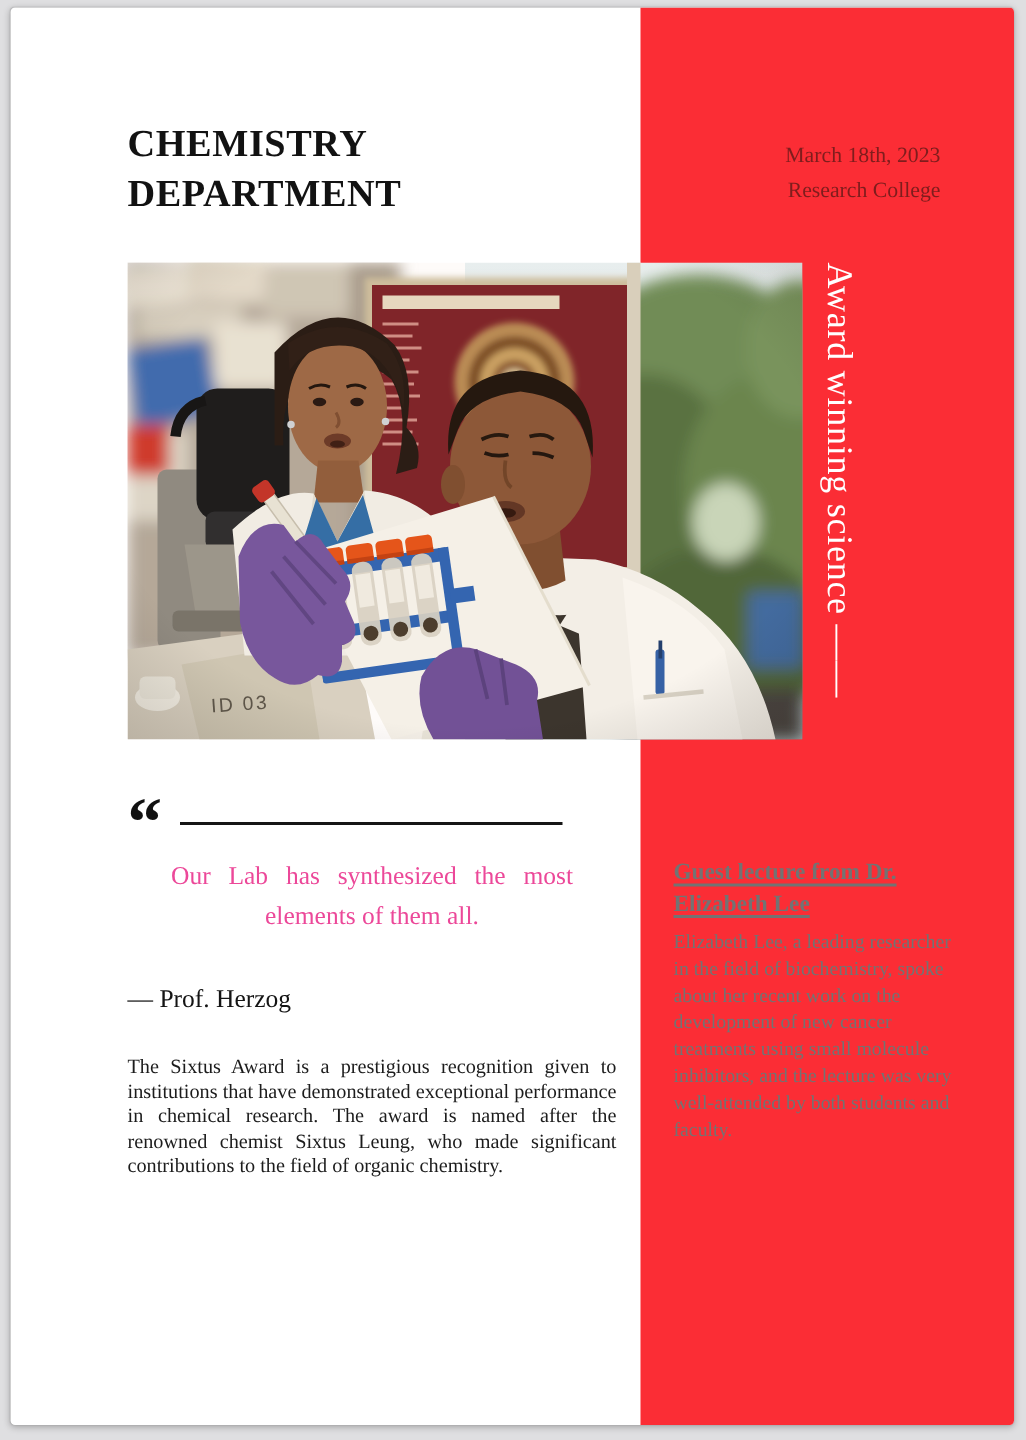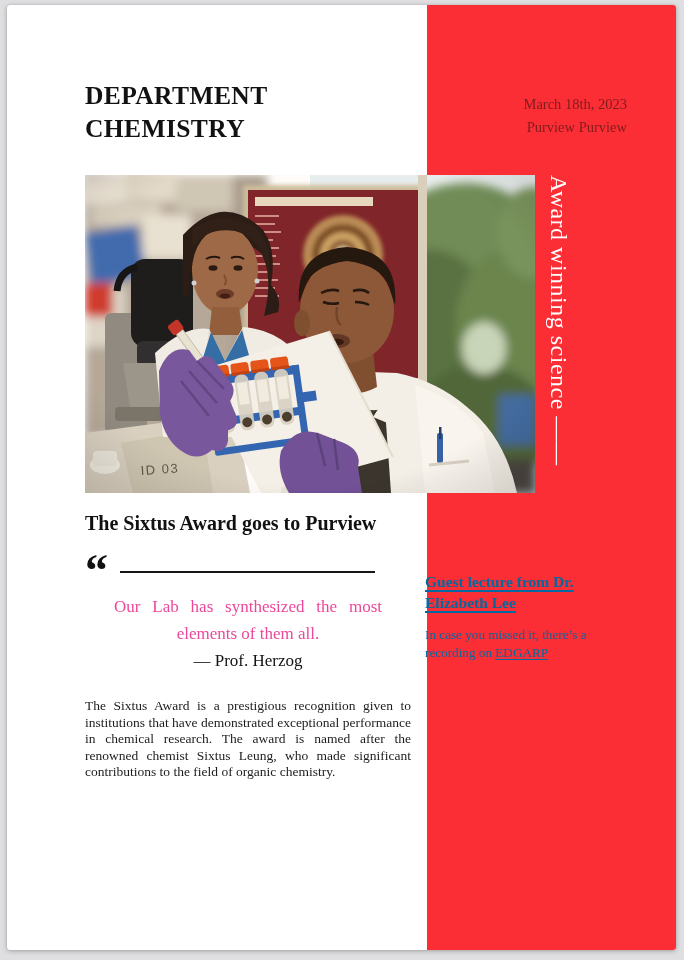--- a/index.html
+++ b/index.html
@@ -34,45 +34,45 @@
   .article { position:absolute; left:78px; top:507px; width:326px; color:#1c1c1c; }
   .article h2 { font-size:20px; font-weight:bold; color:#111; line-height:1.15; margin-bottom:13px; }
   .article p.body { font-size:13.5px; line-height:16.5px; text-align:justify; }
 
   .quote { margin-top:21px; margin-bottom:24px; }
   .quote-head { display:flex; align-items:flex-start; }
   .qmark { font-size:46px; font-weight:bold; line-height:30px; height:30px; color:#111; }
   .qline { flex:1; border-top:2px solid #161616; margin:15px 36px 0 12px; }
   .qtext { width:268px; margin:7px auto 0; font-size:17px; line-height:27px;
     text-align:justify; text-align-last:center; color:#ec4899; }
-  .qattr { text-align:center; font-size:17px; line-height:27px; color:#141414; }
-
-  .side-article { position:absolute; left:418px; top:566px; width:190px; color:#0369a1; }
+  .qattr { text-align:left; font-size:17px; line-height:27px; color:#141414;margin-top:28px; }
+
+  .side-article { position:absolute; left:442px; top:566px; width:190px; color:#737373; }
   .side-article h3 { font-size:15.5px; font-weight:bold; line-height:21px; margin-bottom:6px; }
   .side-article h3 .head-link { text-decoration:underline; text-decoration-thickness:1.5px; text-underline-offset:3px; }
   .side-article p { font-size:13.2px; line-height:17.8px; }
   .side-article p.followup { margin-top:13px; }
   .edgarp-link { text-decoration:underline; text-underline-offset:2px; cursor:pointer; }
 </style>
 </head>
 <body>
 
 <div class="canvas">
   <div class="page">
 
     <div class="red-panel"></div>
 
     <h1 class="masthead">
+      <span>CHEMISTRY</span>
       <span>DEPARTMENT</span>
-      <span>CHEMISTRY</span>
     </h1>
 
     <div class="dateline">
       <span>March 18th, 2023</span>
-      <span>Purview Purview</span>
+      <span>Research College</span>
     </div>
 
     <div class="banner-vertical">Award winning science ——</div>
 
     <figure class="photo" title="Two scientists in white lab coats in a laboratory; a man wearing purple gloves holds a blue rack of test tubes with orange caps while a woman looks on; microscope and shelves at left, window with green trees behind">
       <svg width="450" height="318" viewBox="0 0 450 318" xmlns="http://www.w3.org/2000/svg">
         <defs>
           <filter id="bgBlur" x="-20%" y="-20%" width="140%" height="140%">
               <feGaussianBlur stdDeviation="5"></feGaussianBlur>
             </filter>
@@ -263,35 +263,34 @@
           <path d="M196,276 Q210,251 233,258 L259,268 Q277,276 273,292 L277,318 L204,318 Q191,296 196,276 Z" fill="#6e4f98"></path>
           <path d="M232,258 L240,291 M249,264 L253,295" stroke="#573f7e" stroke-width="2.5" fill="none"></path>
         </g>
 
         <rect width="450" height="318" fill="#d9a25e" opacity="0.04"></rect>
         <rect width="450" height="318" fill="url(#vig)"></rect>
       </svg>
     </figure>
 
     <main class="article">
-      <h2>The Sixtus Award goes to Purview</h2>
 
       <div class="quote">
         <div class="quote-head">
           <span class="qmark">“</span>
           <span class="qline"></span>
         </div>
         <p class="qtext">Our Lab has synthesized the most elements of them all.</p>
         <p class="qattr">— Prof. Herzog</p>
       </div>
 
       <p class="body">The Sixtus Award is a prestigious recognition given to institutions that have demonstrated exceptional perfor­mance in chemical research. The award is named after the renowned chemist Sixtus Leung, who made significant contributions to the field of organic chemistry.</p>
     </main>
 
     <aside class="side-article">
       <h3>
         <span class="head-link">Guest lecture from Dr. Elizabeth Lee</span>
       </h3>
-      <p class="followup"><span>In case you missed it, there’s a recording on </span><span class="edgarp-link">EDGARP</span></p>
+      <p>Elizabeth Lee, a leading researcher in the field of biochemistry, spoke about her recent work on the development of new cancer treatments using small molecule inhibitors, and the lecture was very well-attended by both students and faculty.</p>
     </aside>
 
   </div>
 </div>
 
 </body></html>

